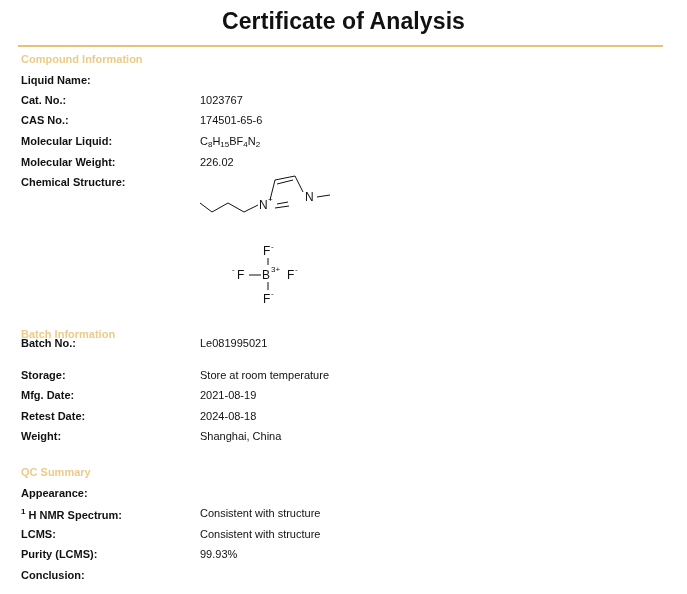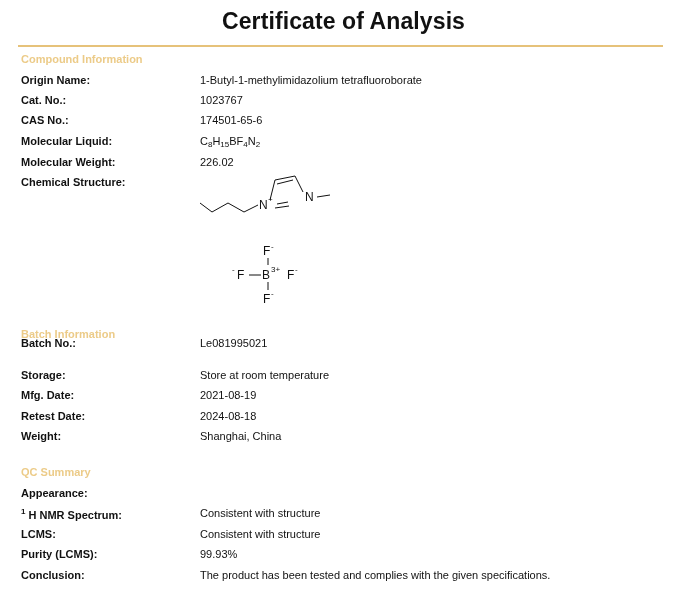--- a/index.html
+++ b/index.html
@@ -29,22 +29,21 @@
   </style>
 </head>
 <body>
 
 <div class="title">Certificate of Analysis</div>
 <div class="rule"></div>
 
 <div class="section-title" style="top:53px">Compound Information</div>
 
 <div class="row" style="top:74px">
-  <span class="label">Origin Name:</span>
-  <span class="value">1-Butyl-1-methylimidazolium tetrafluoroborate</span>
+  <span class="label">Liquid Name:</span>
 </div>
 <div class="row" style="top:94px">
   <span class="label">Cat. No.:</span>
   <span class="value">1023767</span>
 </div>
 <div class="row" style="top:114px">
   <span class="label">CAS No.:</span>
   <span class="value">174501-65-6</span>
 </div>
 <div class="row" style="top:135px">
@@ -129,14 +128,13 @@
 <div class="row" style="top:528px">
   <span class="label">LCMS:</span>
   <span class="value">Consistent with structure</span>
 </div>
 <div class="row" style="top:548px">
   <span class="label">Purity (LCMS):</span>
   <span class="value">99.93%</span>
 </div>
 <div class="row" style="top:569px">
   <span class="label">Conclusion:</span>
-  <span class="value">The product has been tested and complies with the given specifications.</span>
 </div>
 
 </body></html>

